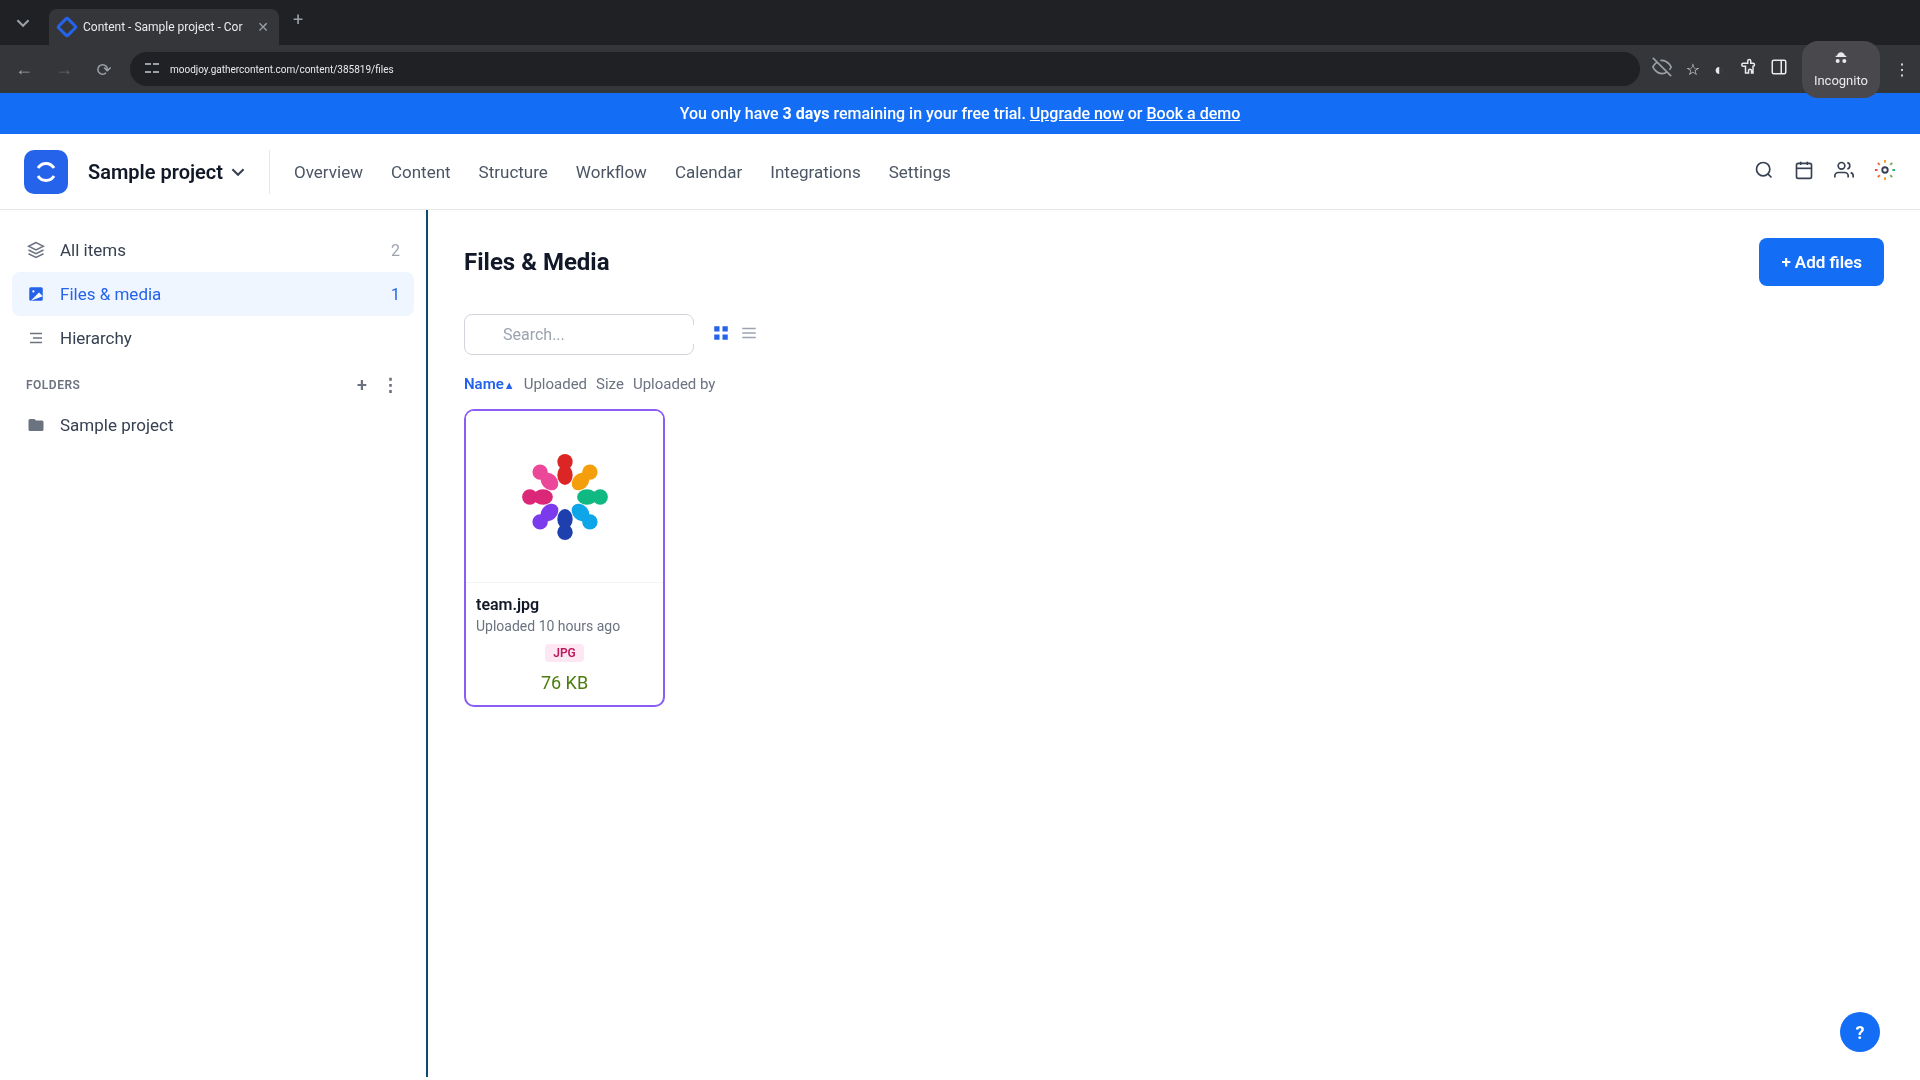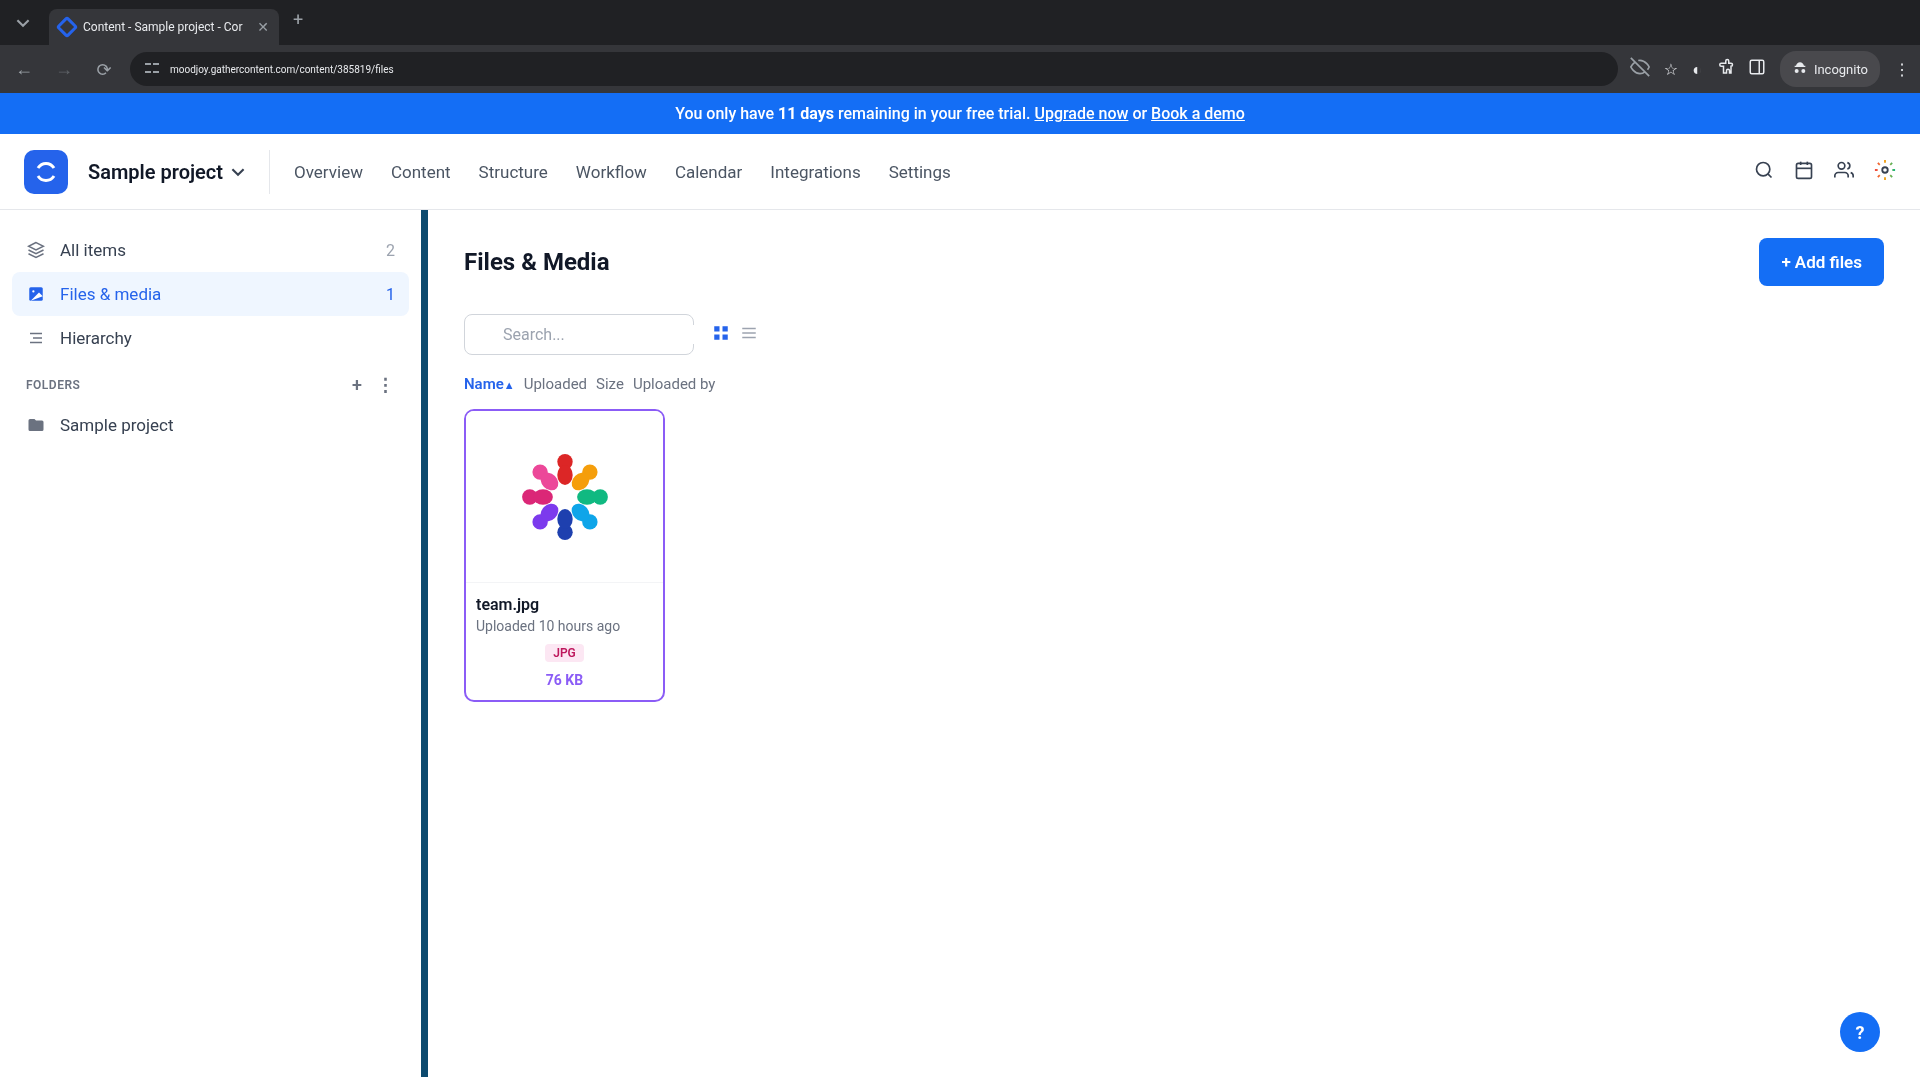--- a/index.html
+++ b/index.html
@@ -15,41 +15,41 @@
 .tab-close { color: #9aa0a6; font-size: 14px; cursor: pointer; }
 .new-tab { color: #9aa0a6; padding: 0 14px; font-size: 18px; cursor: pointer; align-self: center; margin-bottom: 6px; }
 
 .browser-toolbar { background: #35363a; height: 48px; display: flex; align-items: center; padding: 0 10px; gap: 12px; }
 .nav-btn { color: #9aa0a6; width: 28px; height: 28px; display: flex; align-items: center; justify-content: center; cursor: pointer; font-size: 18px; }
 .nav-btn.disabled { color: #5f6368; }
 .url-bar { flex: 1; background: #202124; border-radius: 20px; height: 34px; display: flex; align-items: center; padding: 0 14px; gap: 10px; color: #e8eaed; font-size: 10px; }
 .url-icon { color: #9aa0a6; font-size: 14px; }
 .toolbar-icons { display: flex; gap: 14px; align-items: center; }
 .toolbar-icon { color: #e8eaed; font-size: 16px; cursor: pointer; }
-.incognito-pill { background: #49494d; border-radius: 16px; padding: 10px 12px; display: flex; align-items: center; gap: 6px; color: #e8eaed; font-size: 13px; }
+.incognito-pill { background: #49494d; border-radius: 16px; padding: 10px 12px; display: flex; align-items: center; gap: 6px; color: #e8eaed; font-size: 13px; flex-direction: column; }
 
 
 .trial-banner { background: #146ef5; color: #fff; text-align: center; padding: 11px 0; font-size: 16px; font-weight: 500; }
 .trial-banner a { color: #fff; text-decoration: underline; cursor: pointer; }
 .trial-banner .bold { font-weight: 700; }
 
 
 .topnav { height: 76px; border-bottom: 1px solid #e5e7eb; display: flex; align-items: center; padding: 0 24px; }
 .logo { width: 44px; height: 44px; background: #2563eb; border-radius: 10px; display: flex; align-items: center; justify-content: center; margin-right: 20px; }
 .logo svg { width: 24px; height: 24px; }
 .project-switcher { display: flex; align-items: center; gap: 8px; font-size: 20px; font-weight: 600; color: #111827; cursor: pointer; padding-right: 24px; border-right: 1px solid #e5e7eb; height: 44px; }
 .nav-tabs { display: flex; gap: 28px; margin-left: 24px; }
 .nav-tab { color: #4b5563; font-size: 17px; cursor: pointer; }
 .nav-right { margin-left: auto; display: flex; gap: 20px; align-items: center; }
 .nav-right-icon { color: #374151; cursor: pointer; }
 .gear-colorful { width: 22px; height: 22px; }
 
 
 .layout { display: flex; height: calc(100vh - 45px - 48px - 44px - 76px); }
-.sidebar { width: 428px; border-right: 7px solid #0c4a6e; padding: 18px 12px; }
+.sidebar { width: 428px; border-right: 2px solid #0c4a6e; padding: 18px 12px; }
 .sidebar-item { display: flex; align-items: center; gap: 14px; padding: 12px 14px; border-radius: 8px; cursor: pointer; color: #374151; font-size: 17px; }
 .sidebar-item.active { background: #eff6ff; color: #2563eb; }
 .sidebar-item.active .side-icon { color: #2563eb; }
 .side-icon { color: #6b7280; width: 20px; display: flex; justify-content: center; }
 .side-count { margin-left: auto; color: #9ca3af; font-size: 16px; }
 .sidebar-item.active .side-count { color: #2563eb; }
 .folders-header { display: flex; align-items: center; padding: 14px 14px 8px; color: #6b7280; font-size: 12px; font-weight: 600; letter-spacing: 0.5px; }
 .folders-actions { margin-left: auto; display: flex; gap: 14px; color: #6b7280; }
 
 .main { flex: 1; padding: 28px 36px; position: relative; }
@@ -70,21 +70,21 @@
 .sort-col.active { color: #2563eb; font-weight: 600; }
 .sort-arrow { font-size: 11px; }
 
 .file-card { border: 2px solid #8b5cf6; border-radius: 10px; width: 201px; overflow: hidden; }
 .file-thumb { height: 172px; background: #fff; display: flex; align-items: center; justify-content: center; border-bottom: 1px solid #f3f4f6; }
 .file-info { padding: 12px 10px; }
 .file-name { font-weight: 600; color: #111827; font-size: 16px; margin-bottom: 4px; }
 .file-uploaded { color: #6b7280; font-size: 14px; margin-bottom: 10px; }
 .file-meta { display: flex; align-items: center; gap: 10px; flex-direction: column; }
 .file-badge { background: #fce7f3; color: #be185d; font-size: 12px; font-weight: 600; padding: 2px 8px; border-radius: 4px; }
-.file-size { color: #8b5cf6; font-size: 14px; font-weight: bold; }
+.file-size { color: #4d7c0f; font-size: 18px; }
 
 .help-fab { position: fixed; bottom: 28px; right: 40px; width: 40px; height: 40px; background: #146ef5; border-radius: 50%; color: #fff; display: flex; align-items: center; justify-content: center; font-size: 18px; font-weight: 700; cursor: pointer; }
 
 
 .team-svg { width: 110px; height: 110px; }
 </style>
 </head>
 <body>
 
 <div class="browser-chrome">
@@ -140,21 +140,21 @@
       <svg width="16" height="16" viewBox="0 0 24 24" fill="#e8eaed">
           <path d="M12 2C9 2 7 4 6 7H4v2h16V7h-2c-1-3-3-5-6-5zm-5 10a3 3 0 100 6 3 3 0 000-6zm10 0a3 3 0 100 6 3 3 0 000-6z"></path>
         </svg>
       <span>Incognito</span>
     </div>
     <span class="toolbar-icon">⋮</span>
   </div>
 </div>
 
 <div class="trial-banner">
-  <span>You only have </span><span class="bold">11 days</span><span> remaining in your free trial. </span><a>Upgrade now</a><span> or </span><a>Book a demo</a>
+  <span>You only have </span><span class="bold">3 days</span><span> remaining in your free trial. </span><a>Upgrade now</a><span> or </span><a>Book a demo</a>
 </div>
 
 <div class="topnav">
   <div class="logo">
     <svg viewBox="0 0 24 24" fill="none" stroke="#fff" stroke-width="3">
         <path d="M4 8c4-6 12-6 16 0M4 16c4 6 12 6 16 0"></path>
       </svg>
   </div>
   <div class="project-switcher">
     <span>Sample project</span>

